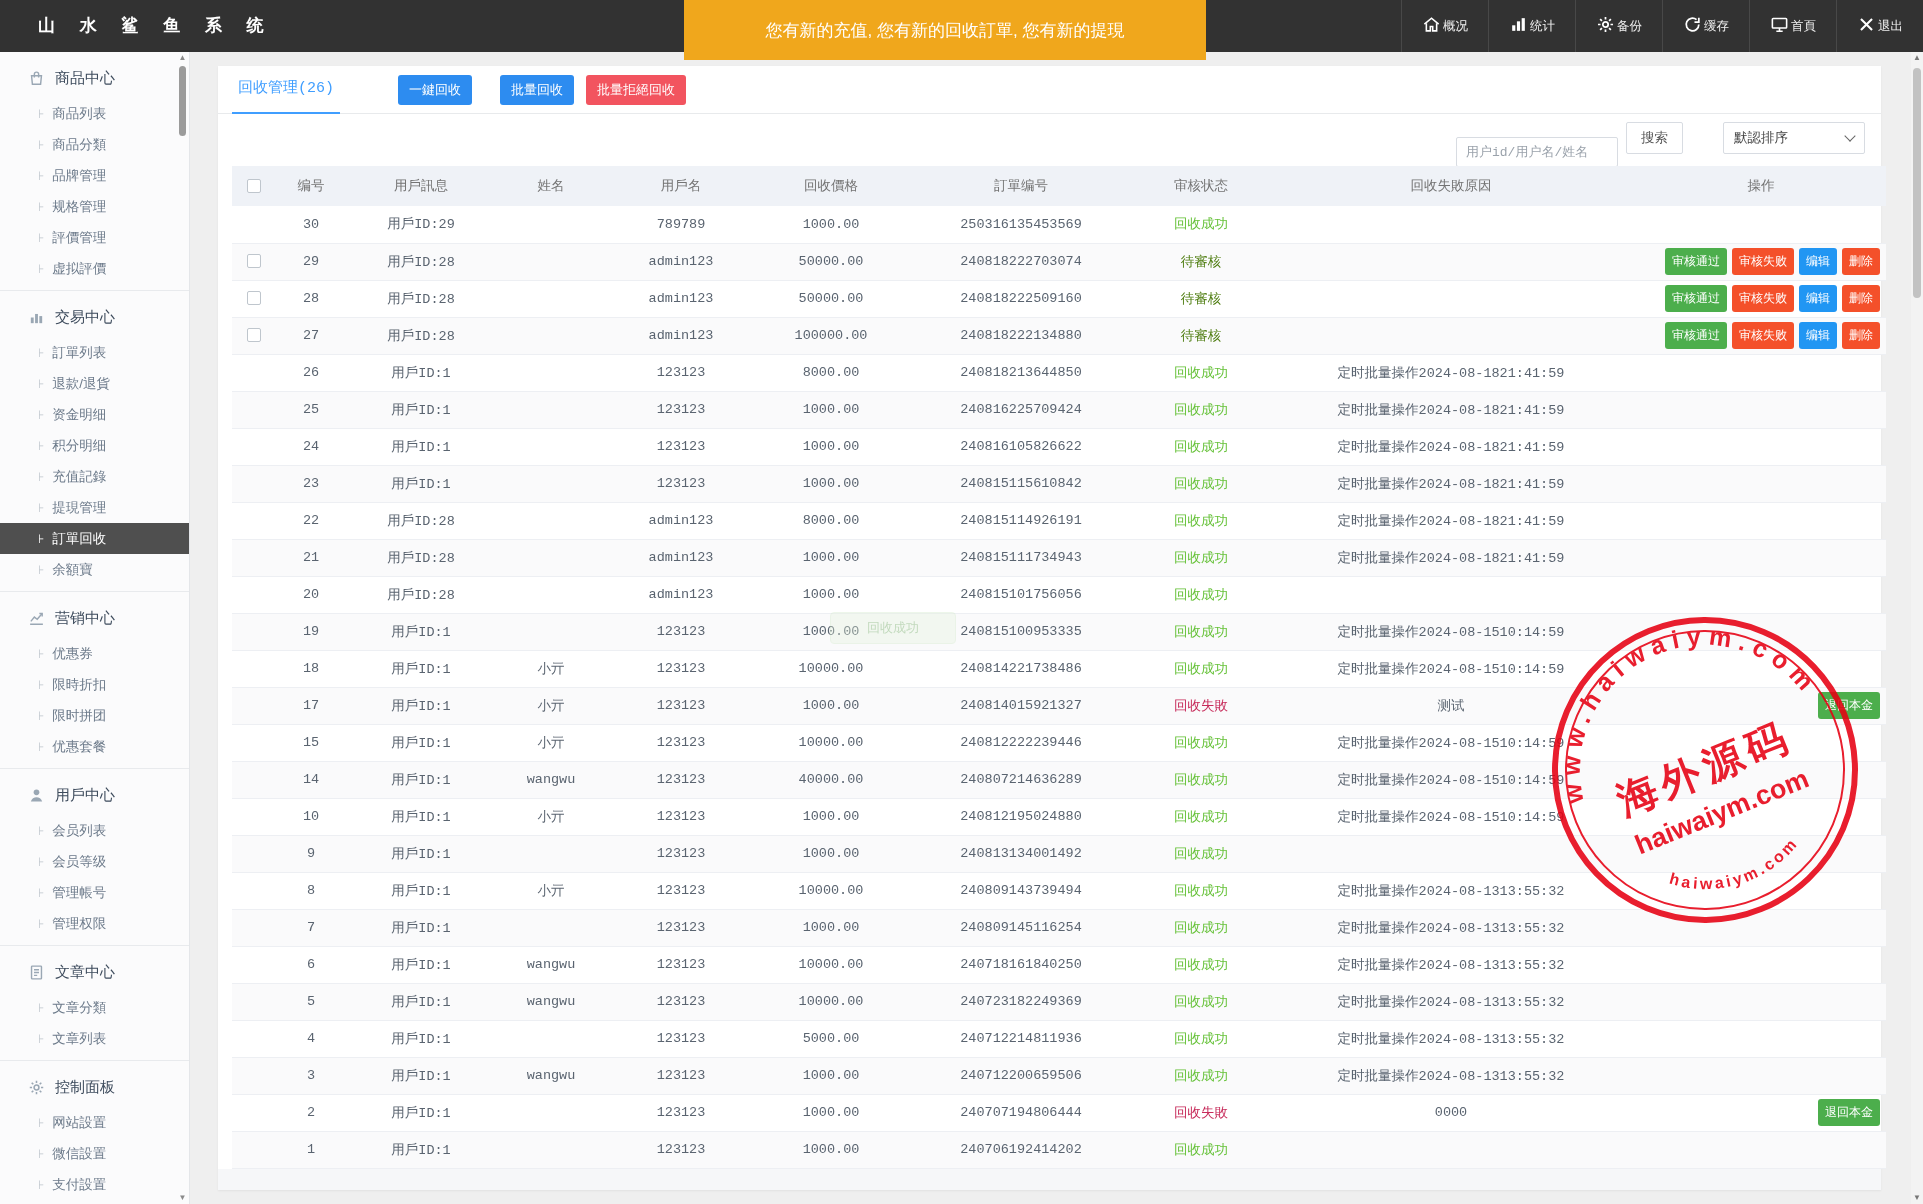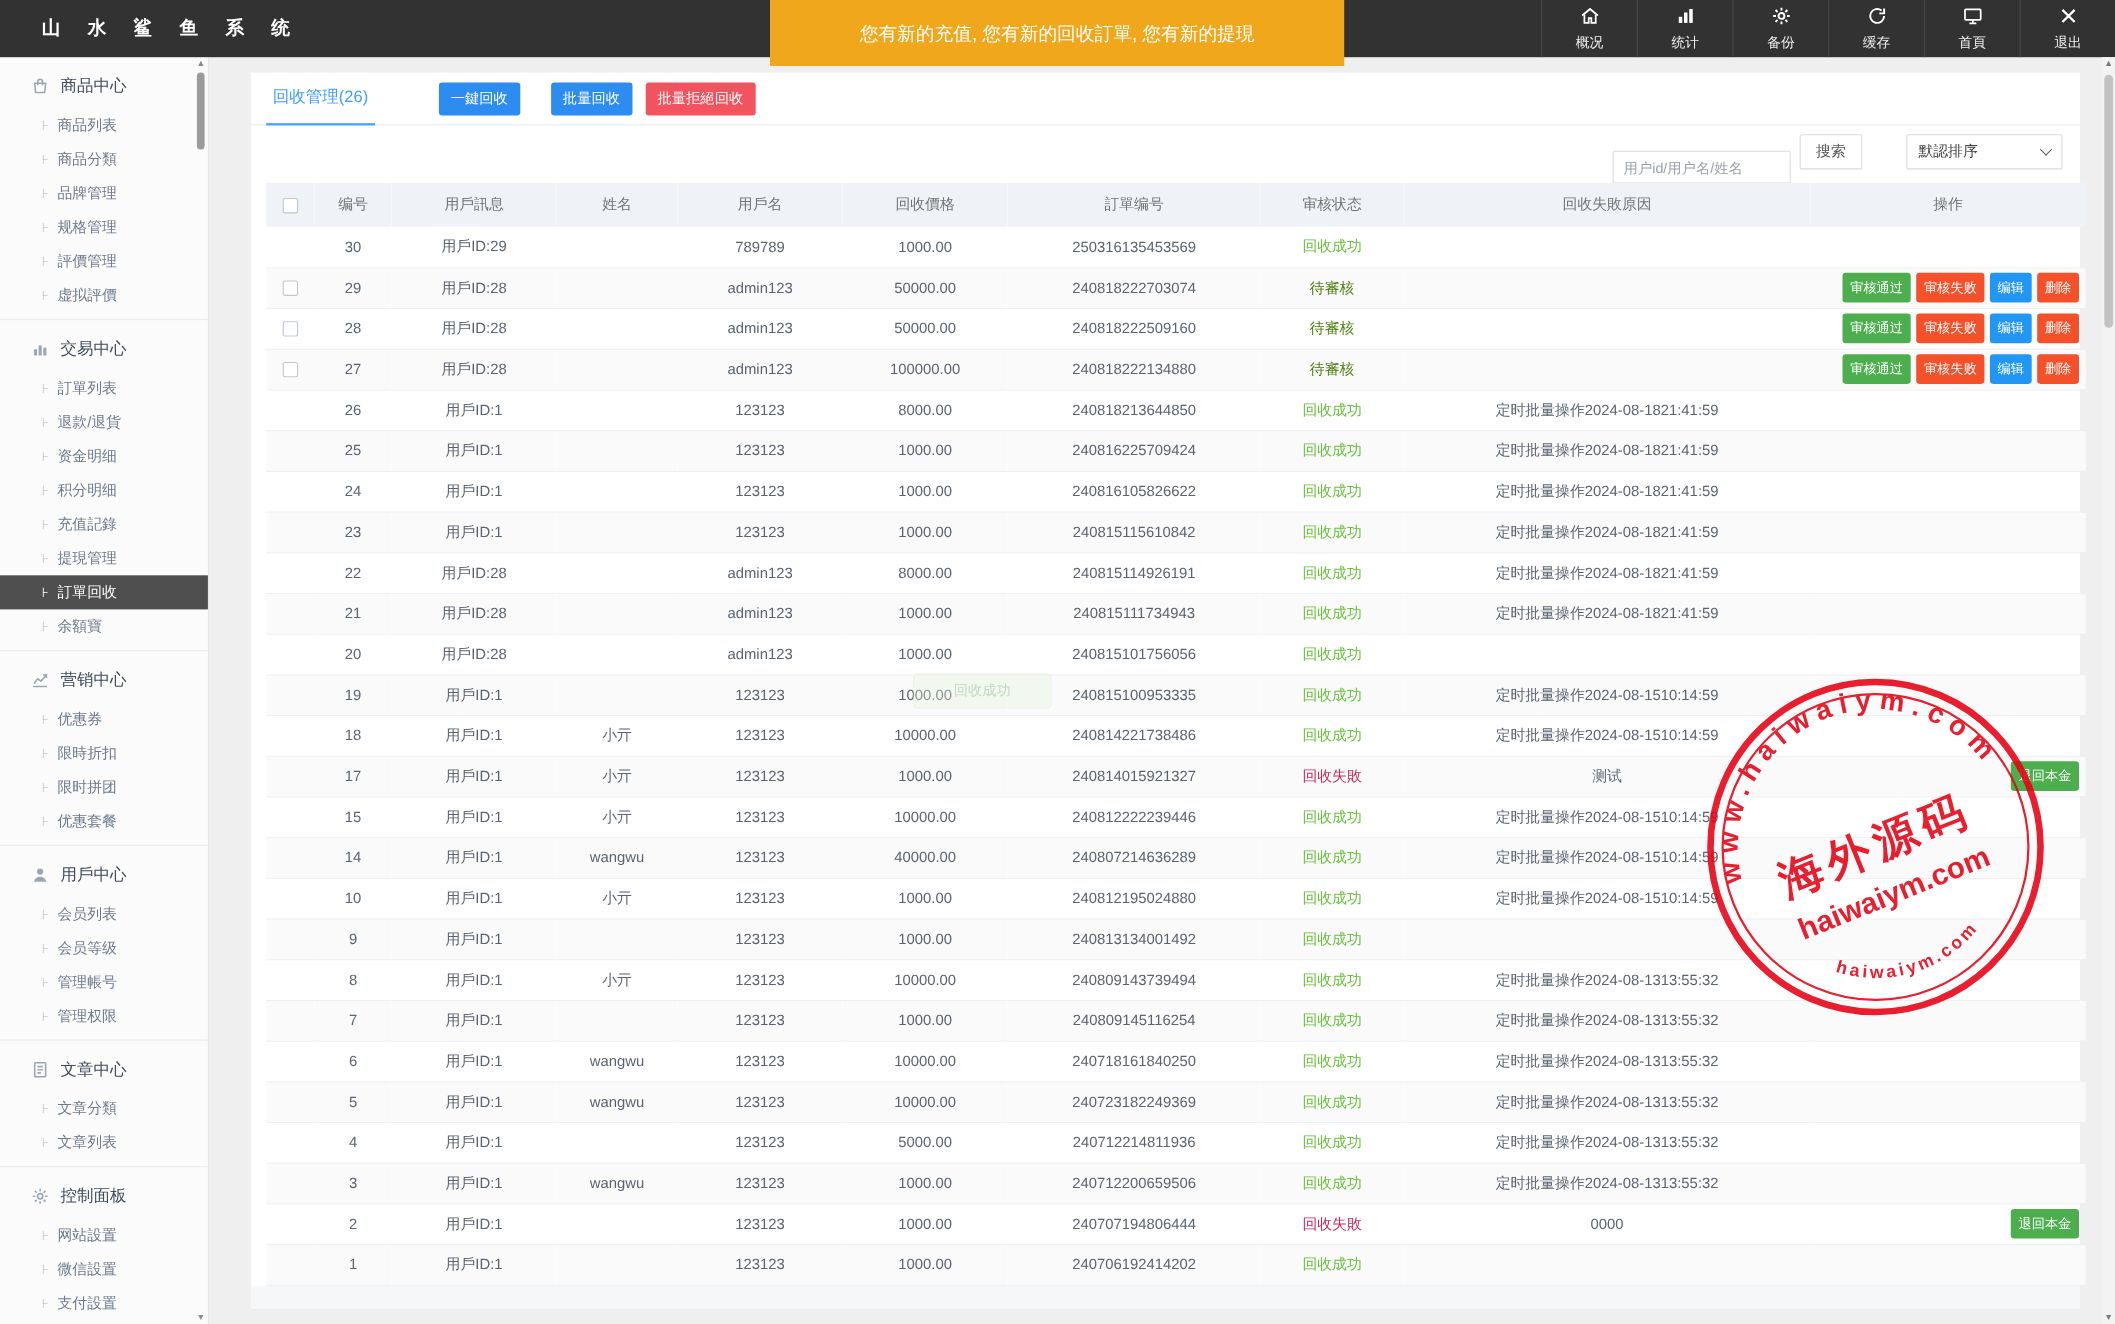--- a/index.html
+++ b/index.html
@@ -3,24 +3,24 @@
 <meta charset="utf-8">
 <style>
   * { margin:0; padding:0; box-sizing:border-box; }
   html,body { width:1923px; height:1204px; overflow:hidden;
     font-family:"Liberation Sans","DejaVu Sans",sans-serif; background:#efefef; }
 
   
   .topbar { position:absolute; left:0; top:0; width:1923px; height:52px; background:#323232; z-index:20; }
   .app-title { position:absolute; left:38px; top:0; height:52px; line-height:52px;
     color:#fff; font-size:17px; font-weight:bold; letter-spacing:10px; }
-  .notif { position:absolute; left:700px; top:0; width:522px; height:60px; background:#f0a71c;
+  .notif { position:absolute; left:684px; top:0; width:522px; height:60px; background:#f0a71c;
     color:#fff; font-size:17px; display:flex; align-items:center; justify-content:center; z-index:25; }
   .topnav { position:absolute; right:0; top:0; height:52px; display:flex; }
-  .topnav-item { width:87px; height:52px; display:flex; flex-direction:column; align-items:center;
+  .topnav-item { width:87px; height:52px; display:flex; flex-direction:row; align-items:center;
     justify-content:center; gap:2px; color:#f0f0f0; cursor:pointer; border-left:1px solid #484848; }
   .topnav-item svg { width:19px; height:19px; color:#fff; }
   .topnav-item .lbl { font-size:12.5px; }
 
   
   .sidebar { position:absolute; left:0; top:52px; width:190px; height:1152px; background:#fbfbfc;
     border-right:1px solid #e4e6e9; z-index:5; }
   .side-group { border-bottom:1px solid #e8eaed; padding:6px 0; }
   .group-head { height:40px; display:flex; align-items:center; gap:10px; padding-left:28px;
     color:#3d4b5c; font-size:15px; cursor:pointer; }
@@ -37,21 +37,21 @@
     background:#9b9b9b; border-radius:4px; cursor:pointer; }
 
   
   .page-scroll { position:absolute; right:0; top:52px; width:12px; height:1152px; background:#f3f3f3; z-index:30; }
   .page-scroll .arrow { position:absolute; left:0; width:12px; height:12px; font-size:8px; color:#777;
     text-align:center; line-height:12px; cursor:pointer; }
   .page-scroll .thumb { position:absolute; left:2px; top:16px; width:8px; height:230px;
     background:#c2c2c2; border-radius:4px; cursor:pointer; }
 
   
-  .main { position:absolute; left:196px; top:52px; width:1721px; height:1152px; background:#efefef; }
+  .main { position:absolute; left:186px; top:52px; width:1721px; height:1152px; background:#efefef;font-family:Liberation Mono, monospace; }
   .card { position:absolute; left:32px; top:14px; width:1663px; height:1124px; background:#fff;
     box-shadow:0 1px 2px rgba(0,0,0,.06); display:flex; flex-direction:column; }
 
   .tabs-row { height:48px; border-bottom:1px solid #e8eaec; display:flex; align-items:center; padding:0 14px; }
   .tab { height:48px; line-height:46px; color:#409eff; font-size:15px; border-bottom:2px solid #409eff;
     padding:0 6px; cursor:pointer; }
   .toolbar-btns { display:flex; gap:12px; margin-left:42px; }
   .tbtn { border:none; color:#fff; font-size:13px; padding:6px 11px; border-radius:3px; cursor:pointer;
     font-family:inherit; }
   .tbtn.blue { background:#2d8cf0;margin-left:16px; }

